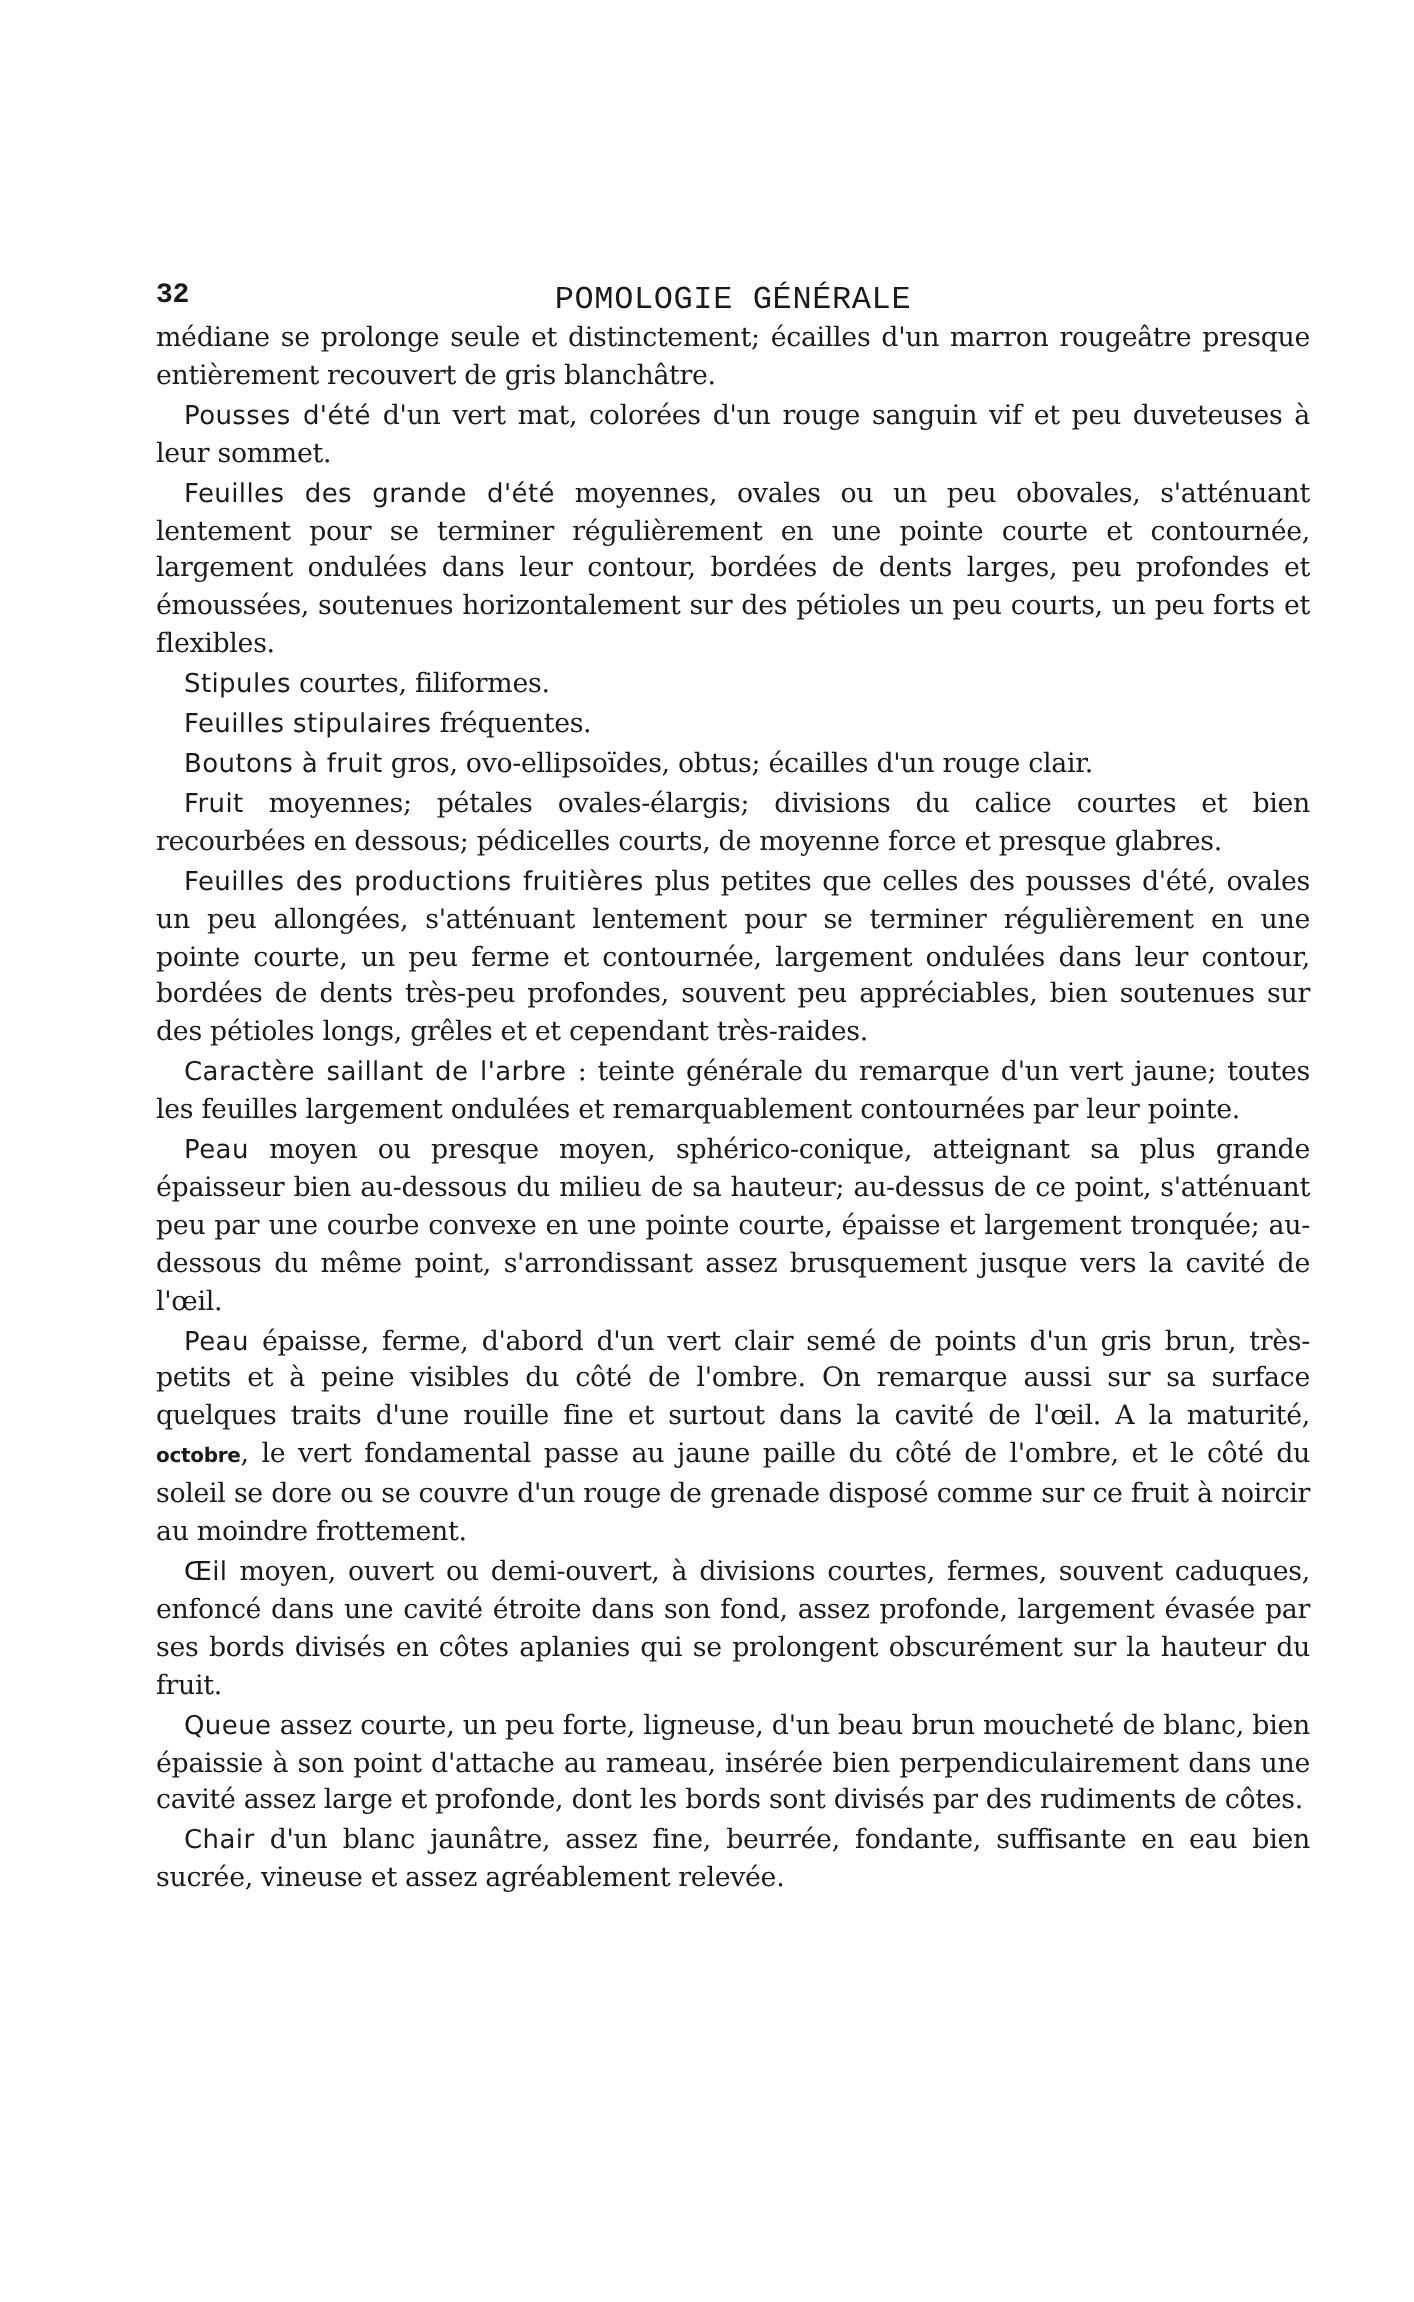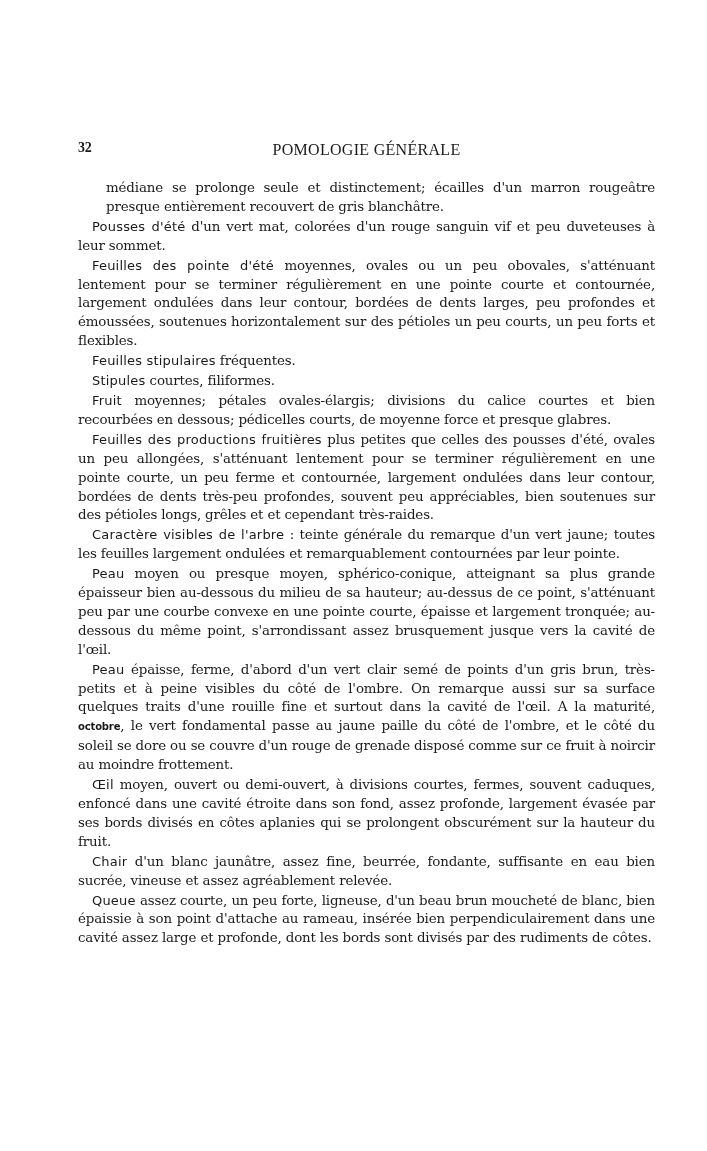--- a/index.html
+++ b/index.html
@@ -6,37 +6,37 @@
   body { width: 707px; height: 1151px; position: relative; overflow: hidden; }
   .page {
     position: absolute; left: 78px; top: 139px; width: 577px;
     font-family: "DejaVu Serif", "Liberation Serif", serif;
     color: #1a1a1a;
     font-size: 13.4px;
     line-height: 18.9px;
     letter-spacing: -0.15px;
   }
   .running-head {
-    position: relative; height: 22px; margin-bottom: 18px;
-    font-family: Liberation Serif, serif;
+    position: relative; height: 22px; margin-bottom: 0px;
+    font-family: Liberation Mono, monospace;
   }
   .page-number {
     position: absolute; left: 0; top: 0;
     font-weight: bold; font-size: 14px;
   }
   .running-title {
     position: absolute; left: 0; right: 0; top: 2px; text-align: center;
     font-size: 16px; letter-spacing: 0.3px;
   }
   .para {
     margin: 0 0 1px 0;
     text-align: justify;
     text-indent: 14px;
   }
-  .para.continued { text-indent: 0; margin-left: 28px; }
+  .para.continued { text-indent: 0; }
   .term {
     font-family: "DejaVu Sans", sans-serif;
     font-weight: normal;
     font-size: 13px;
     letter-spacing: 0.2px;
   }
   .inline-bold {
     font-family: "DejaVu Sans", sans-serif;
     font-weight: bold;
     font-size: 10px;
@@ -48,35 +48,36 @@
 <div class="page">
   <div class="running-head">
     <span class="page-number">32</span>
     <span class="running-title">POMOLOGIE GÉNÉRALE</span>
   </div>
 
   <p class="para continued"><span>médiane se prolonge seule et distinctement; écailles d'un marron rougeâtre presque entièrement recouvert de gris blanchâtre.</span></p>
 
   <p class="para"><span class="term">Pousses d'été</span><span> d'un vert mat, colorées d'un rouge sanguin vif et peu duveteuses à leur sommet.</span></p>
 
-  <p class="para"><span class="term">Feuilles des pointe d'été</span><span> moyennes, ovales ou un peu obovales, s'atténuant lentement pour se terminer régulièrement en une pointe courte et contournée, largement ondulées dans leur contour, bordées de dents larges, peu profondes et émoussées, soutenues horizontalement sur des pétioles un peu courts, un peu forts et flexibles.</span></p>
+  <p class="para"><span class="term">Feuilles des grande d'été</span><span> moyennes, ovales ou un peu obovales, s'atténuant lentement pour se terminer régulièrement en une pointe courte et contournée, largement ondulées dans leur contour, bordées de dents larges, peu profondes et émoussées, soutenues horizontalement sur des pétioles un peu courts, un peu forts et flexibles.</span></p>
+
+  <p class="para"><span class="term">Stipules</span><span> courtes, filiformes.</span></p>
 
   <p class="para"><span class="term">Feuilles stipulaires</span><span> fréquentes.</span></p>
 
-  <p class="para"><span class="term">Stipules</span><span> courtes, filiformes.</span></p>
-
+  <p class="para"><span class="term">Boutons à fruit</span><span> gros, ovo-ellipsoïdes, obtus; écailles d'un rouge clair.</span></p>
 
   <p class="para"><span class="term">Fruit</span><span> moyennes; pétales ovales-élargis; divisions du calice courtes et bien recourbées en dessous; pédicelles courts, de moyenne force et presque glabres.</span></p>
 
   <p class="para"><span class="term">Feuilles des productions fruitières</span><span> plus petites que celles des pousses d'été, ovales un peu allongées, s'atténuant lentement pour se terminer régulièrement en une pointe courte, un peu ferme et contournée, largement ondulées dans leur contour, bordées de dents très-peu profondes, souvent peu appréciables, bien soutenues sur des pétioles longs, grêles et et cependant très-raides.</span></p>
 
-  <p class="para"><span class="term">Caractère visibles de l'arbre</span><span> : teinte générale du remarque d'un vert jaune; toutes les feuilles largement ondulées et remarquablement contournées par leur pointe.</span></p>
+  <p class="para"><span class="term">Caractère saillant de l'arbre</span><span> : teinte générale du remarque d'un vert jaune; toutes les feuilles largement ondulées et remarquablement contournées par leur pointe.</span></p>
 
   <p class="para"><span class="term">Peau</span><span> moyen ou presque moyen, sphérico-conique, atteignant sa plus grande épaisseur bien au-dessous du milieu de sa hauteur; au-dessus de ce point, s'atténuant peu par une courbe convexe en une pointe courte, épaisse et largement tronquée; au-dessous du même point, s'arrondissant assez brusquement jusque vers la cavité de l'œil.</span></p>
 
   <p class="para"><span class="term">Peau</span><span> épaisse, ferme, d'abord d'un vert clair semé de points d'un gris brun, très-petits et à peine visibles du côté de l'ombre. On remarque aussi sur sa surface quelques traits d'une rouille fine et surtout dans la cavité de l'œil. A la maturité, </span><span class="inline-bold">octobre</span><span>, le vert fondamental passe au jaune paille du côté de l'ombre, et le côté du soleil se dore ou se couvre d'un rouge de grenade disposé comme sur ce fruit à noircir au moindre frottement.</span></p>
 
   <p class="para"><span class="term">Œil</span><span> moyen, ouvert ou demi-ouvert, à divisions courtes, fermes, souvent caduques, enfoncé dans une cavité étroite dans son fond, assez profonde, largement évasée par ses bords divisés en côtes aplanies qui se prolongent obscurément sur la hauteur du fruit.</span></p>
 
+  <p class="para"><span class="term">Queue</span><span> assez courte, un peu forte, ligneuse, d'un beau brun moucheté de blanc, bien épaissie à son point d'attache au rameau, insérée bien perpendiculairement dans une cavité assez large et profonde, dont les bords sont divisés par des rudiments de côtes.</span></p>
+
   <p class="para"><span class="term">Chair</span><span> d'un blanc jaunâtre, assez fine, beurrée, fondante, suffisante en eau bien sucrée, vineuse et assez agréablement relevée.</span></p>
-
-  <p class="para"><span class="term">Queue</span><span> assez courte, un peu forte, ligneuse, d'un beau brun moucheté de blanc, bien épaissie à son point d'attache au rameau, insérée bien perpendiculairement dans une cavité assez large et profonde, dont les bords sont divisés par des rudiments de côtes.</span></p>
 </div>
 
 </body></html>

